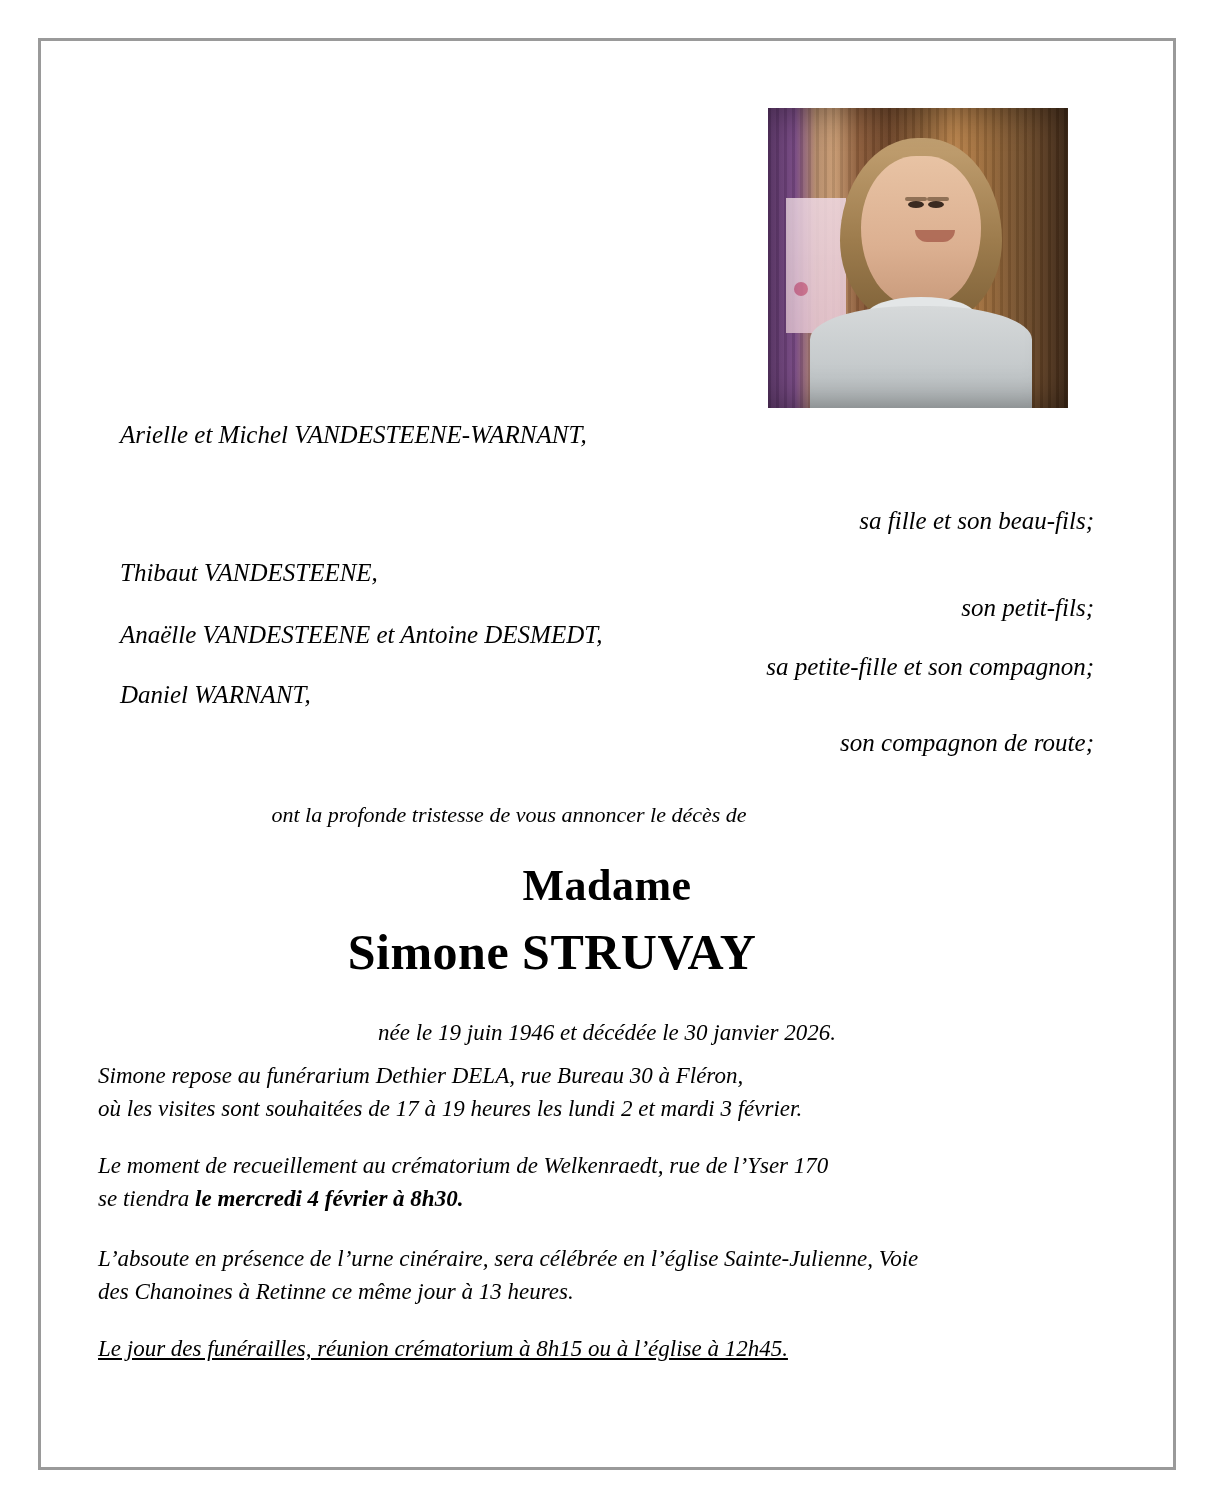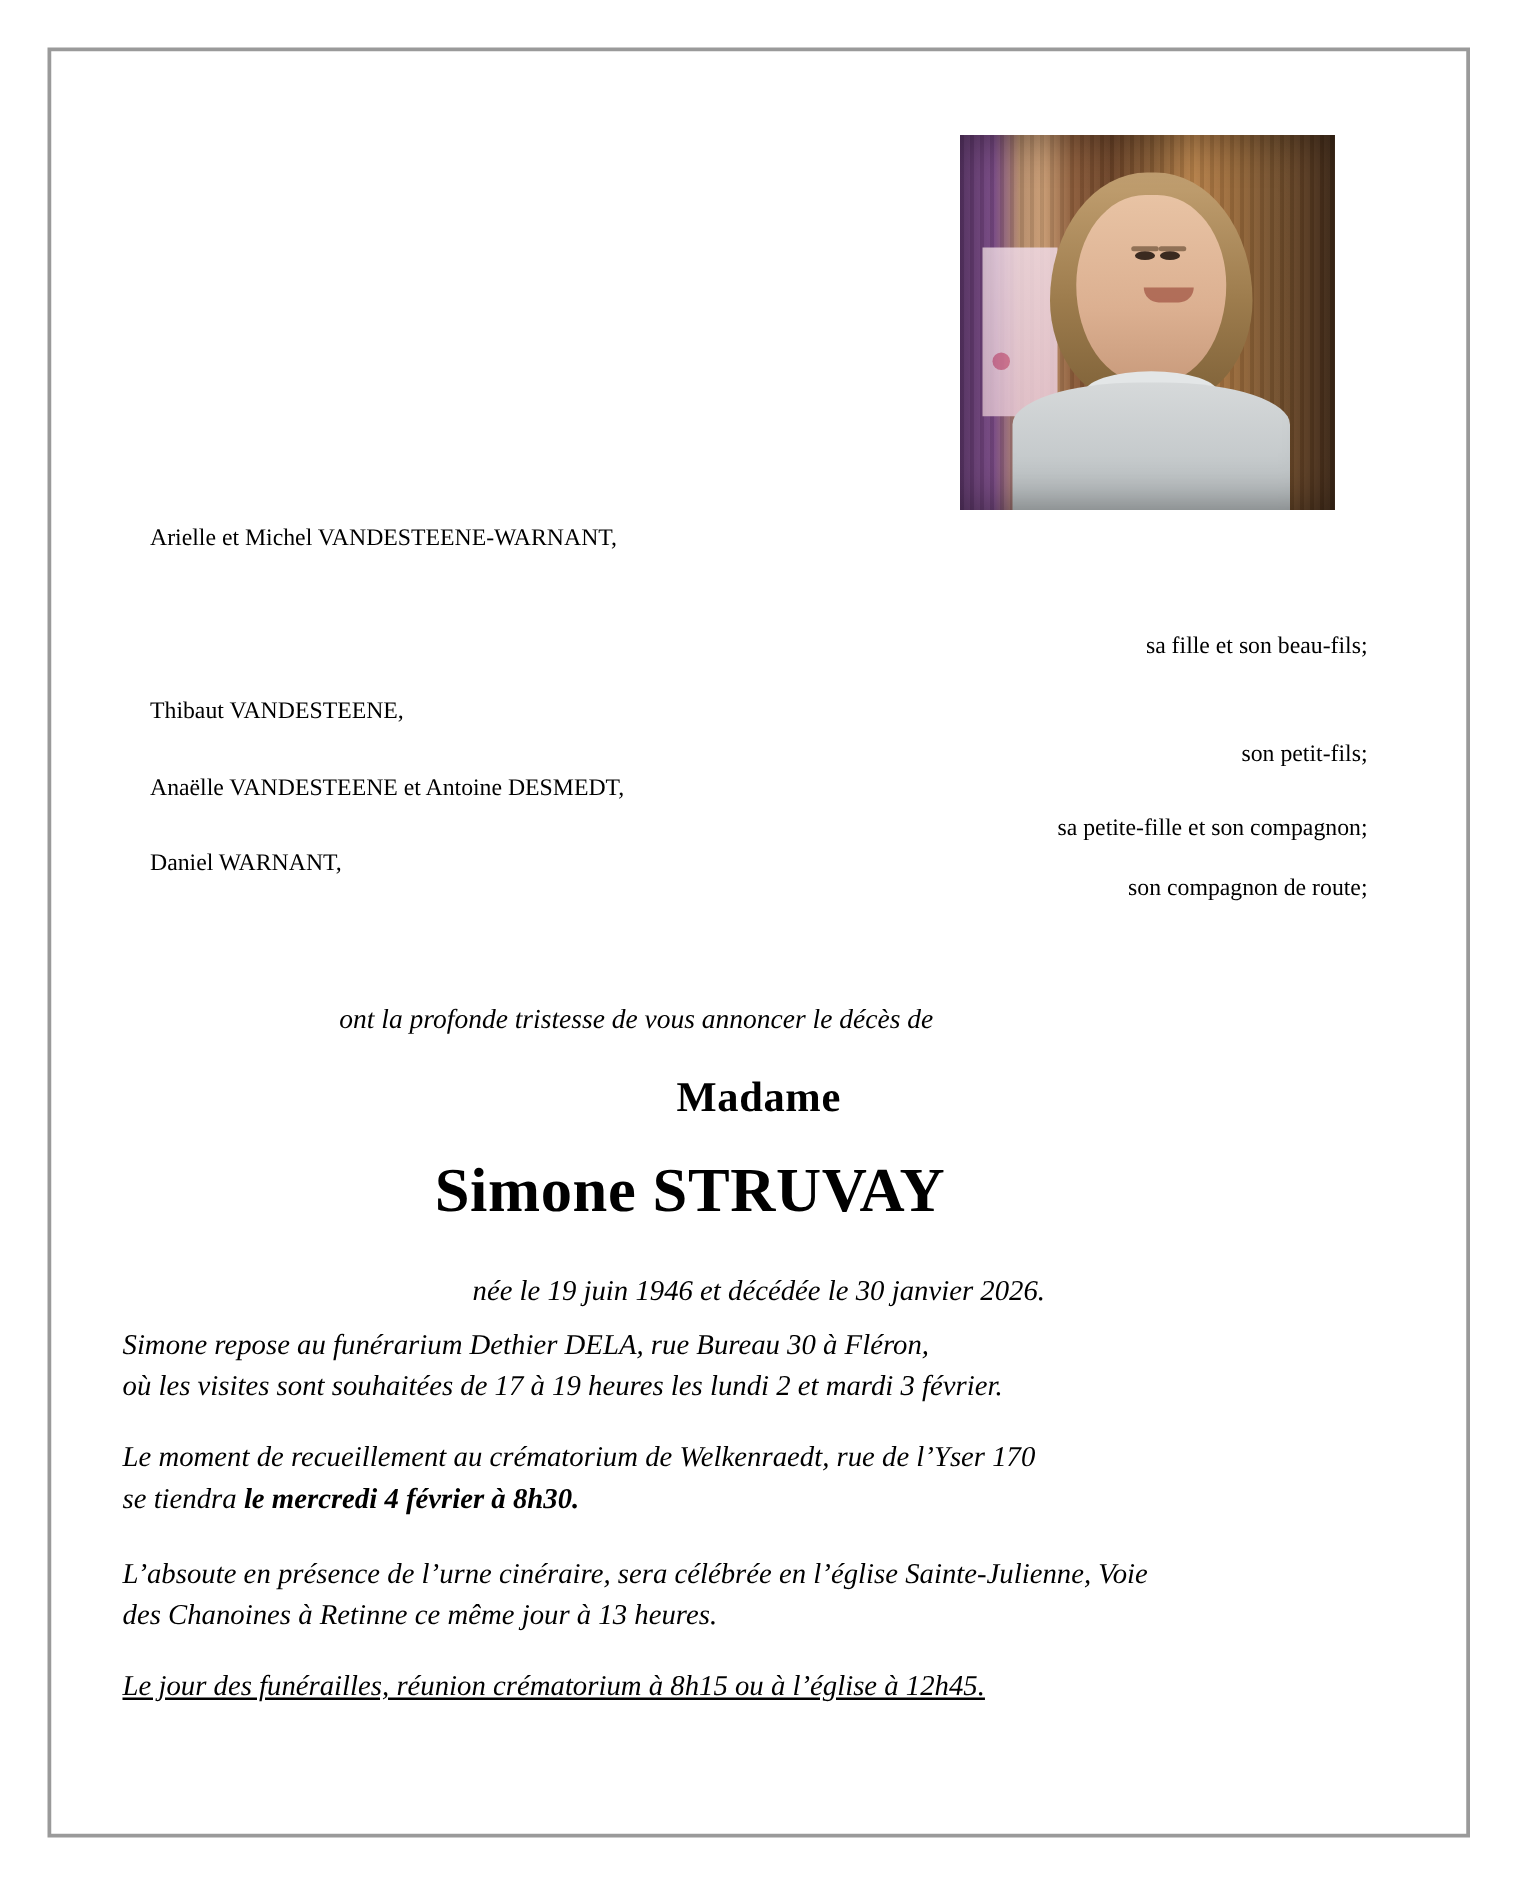--- a/index.html
+++ b/index.html
@@ -150,55 +150,56 @@
     border-radius: 50%;
   }
   .portrait .vignette {
     position:absolute; left:0; top:0; right:0; bottom:0;
     box-shadow: inset 0 0 38px rgba(0,0,0,0.45);
   }
 
   
   .txt {
     position: absolute;
-    font-size: 19px;
+    font-style: italic;
+    font-size: 25px;
     line-height: 1.35;
     white-space: nowrap;
   }
 
   .left-name { left: 82px; }
   .right-rel { right: 82px; text-align: right; }
 
   .l1 { top: 380px; }
   .r1 { top: 466px; }
   .l2 { top: 518px; }
   .r2 { top: 553px; }
   .l3 { top: 580px; }
   .r3 { top: 612px; }
   .l4 { top: 640px; }
-  .r4 { top: 660px; text-align: right; }
+  .r4 { top: 688px; text-align: right; }
 
   .announce {
     position: absolute;
     top: 764px;
     left: 0;
     width: 942px;
     text-align: center;
     font-style: italic;
     font-size: 22px;
   }
 
   .madame {
     position: absolute;
     top: 822px;
     left: 0;
     width: 1138px;
     text-align: center;
     font-weight: bold;
-    font-size: 34px;
+    font-size: 44px;
     letter-spacing: 0.5px;
   }
   .fullname {
     position: absolute;
     top: 885px;
     left: 0;
     width: 1028px;
     text-align: center;
     font-weight: bold;
     font-size: 50px;

